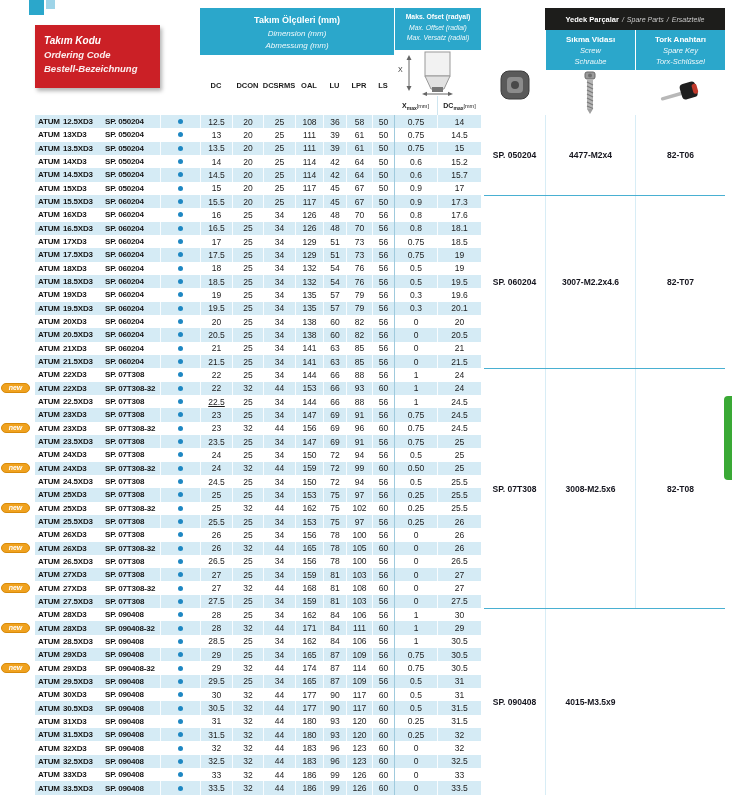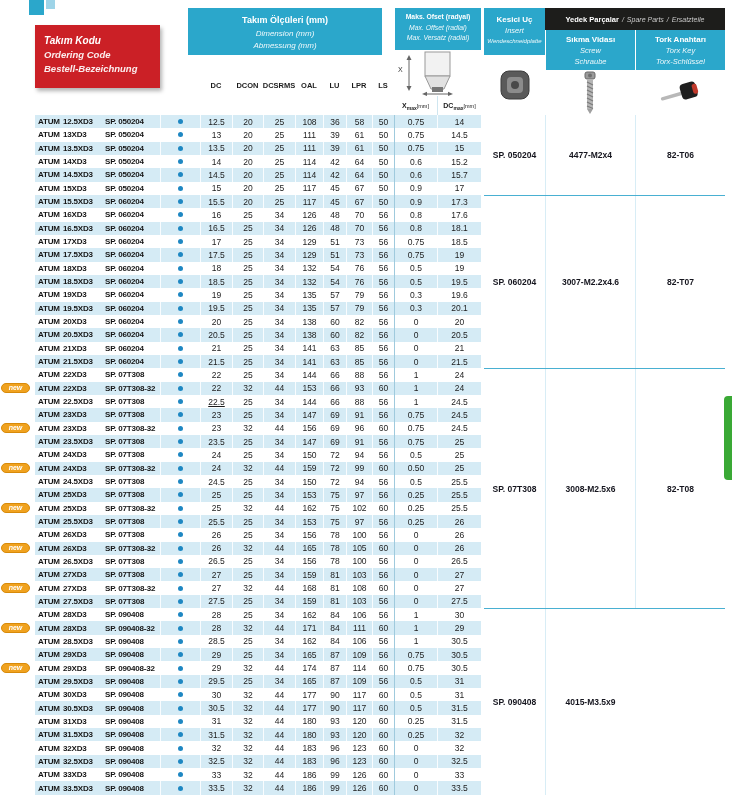--- a/index.html
+++ b/index.html
@@ -25,21 +25,21 @@
     left:0; top:17px; width:125px; height:63px; background:#cb2026;
     text-align:left; padding:8px 0 0 9px; box-shadow:2px 3px 4px rgba(0,0,0,.3);
   }
   .hdr-code div { font-style:italic; font-weight:bold; font-size:9.5px; line-height:1.5; }
   .hdr-code .h1 { font-size:10px; }
 
   .hdr-stok { left:125px; top:0; width:40px; height:107px; background:#1d1d1b; padding-top:6px; }
   .hdr-stok .h1 { font-size:8px; font-style:italic; line-height:1.6; }
   .hdr-stok .h2,.hdr-stok .h3 { font-size:7.5px; line-height:1.6; color:#c9c9c9; }
 
-  .hdr-dim { left:153px; top:0; width:194px; height:47px; background:#2ba7cb; padding-top:6px; }
+  .hdr-dim { left:165px; top:0; width:194px; height:47px; background:#2ba7cb; padding-top:6px; }
   .hdr-dim .h1 { font-size:9px; line-height:1.5; }
   .hdr-dim .h2,.hdr-dim .h3 { font-size:8px; line-height:1.5; }
 
   .hdr-dimcols { position:absolute; left:165px; top:47px; width:194px; height:60px; display:flex; background:#fff; }
   .dimcol { display:flex; align-items:center; justify-content:center; font-weight:bold; font-size:7.5px; color:#1c1c1c; }
 
   .hdr-off { left:359px; top:0; width:87px; height:42px; background:#2ba7cb; border-left:1px solid #fff; padding-top:4px; }
   .hdr-off .h1 { font-size:6.8px; line-height:1.55; }
   .hdr-off .h2,.hdr-off .h3 { font-size:6.8px; line-height:1.55; }
   .hdr-off-diagram { position:absolute; left:359px; top:42px; width:87px; height:46px; background:#fff; display:flex; align-items:center; justify-content:center; }
@@ -154,25 +154,20 @@
           <span class="sub">max</span>
           <span class="unit">[mm]</span>
       </div>
       <div class="offcol" style="width:44px">
         <span>DC</span>
           <span class="sub">max</span>
           <span class="unit">[mm]</span>
       </div>
     </div>
 
-    <div class="hband hdr-insert">
-      <div class="h1">Kesici Uç</div>
-      <div class="h2">Insert</div>
-      <div class="h3">Wendeschneidplatte</div>
-    </div>
     <div class="hdr-insert-icon">
       <svg width="32" height="32" viewBox="0 0 32 32">
         <rect x="2" y="2" width="28" height="28" rx="8" fill="#5a5a5a" stroke="#3c3c3c"></rect>
         <rect x="8" y="8" width="16" height="16" rx="4" fill="#8c8c8c"></rect>
         <circle cx="16" cy="16" r="4" fill="#4a4a4a"></circle>
       </svg>
     </div>
 
     <div class="hband hdr-spare">
       <span class="h1">Yedek Parçalar</span>
@@ -182,21 +177,21 @@
       <span class="h3">Ersatzteile</span>
     </div>
 
     <div class="hband hdr-screw">
       <div class="h1">Sıkma Vidası</div>
       <div class="h2">Screw</div>
       <div class="h3">Schraube</div>
     </div>
     <div class="hband hdr-torx">
       <div class="h1">Tork Anahtarı</div>
-      <div class="h2">Torx Key</div>
+      <div class="h2">Spare Key</div>
       <div class="h3">Torx-Schlüssel</div>
     </div>
     <div class="hdr-screw-icon">
       <svg width="20" height="44" viewBox="0 0 20 44">
         <rect x="5" y="1" width="10" height="7" rx="2" fill="#9a9a9a" stroke="#6a6a6a"></rect>
         <circle cx="10" cy="4.5" r="2" fill="#6f6f6f"></circle>
         <rect x="7" y="8" width="6" height="30" fill="#b5b5b5"></rect>
         <path d="M7 11 l6 3 M7 15 l6 3 M7 19 l6 3 M7 23 l6 3 M7 27 l6 3 M7 31 l6 3 M7 35 l6 2.5" stroke="#7a7a7a" stroke-width="1.2" fill="none"></path>
         <polygon points="7,38 13,38 10,43" fill="#a0a0a0"></polygon>
       </svg>

